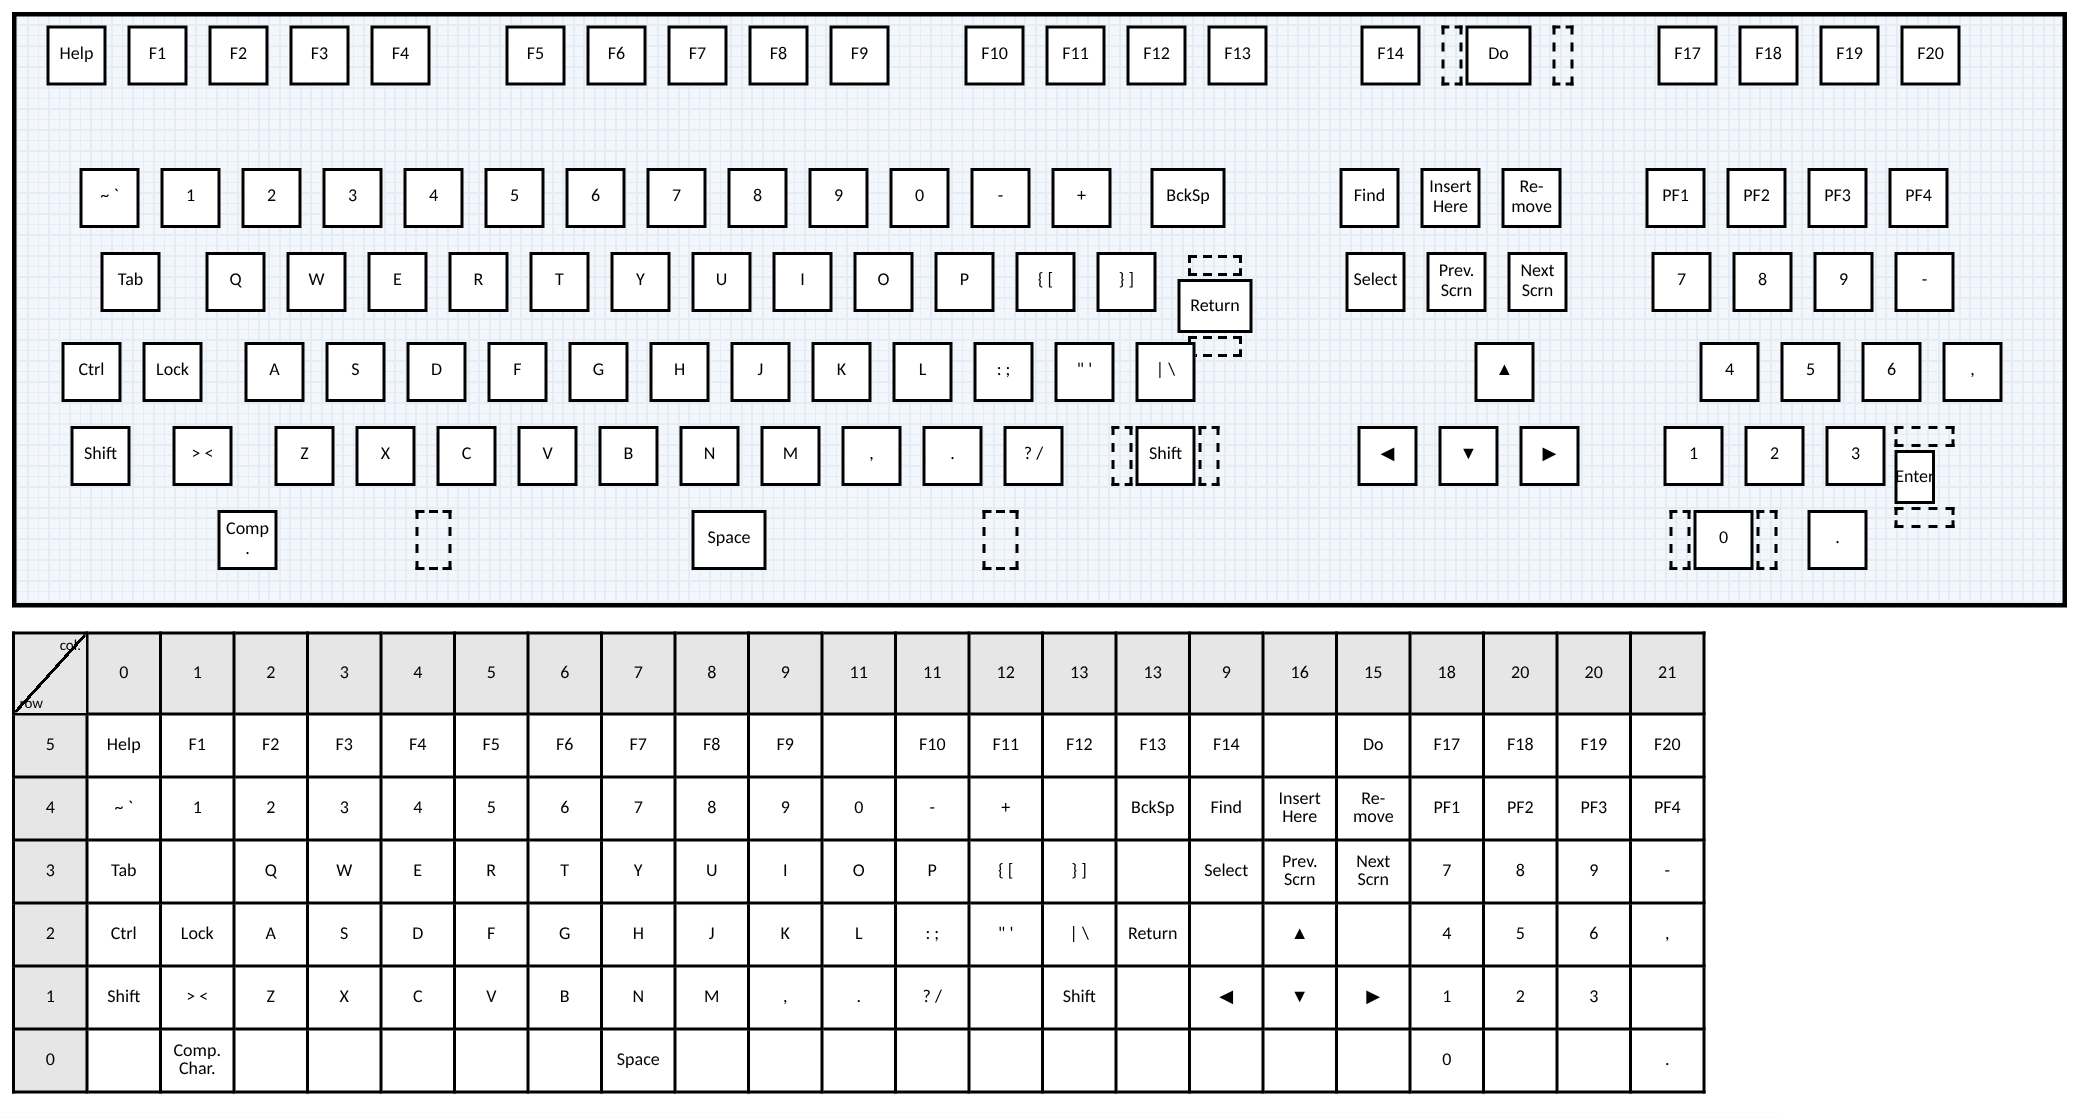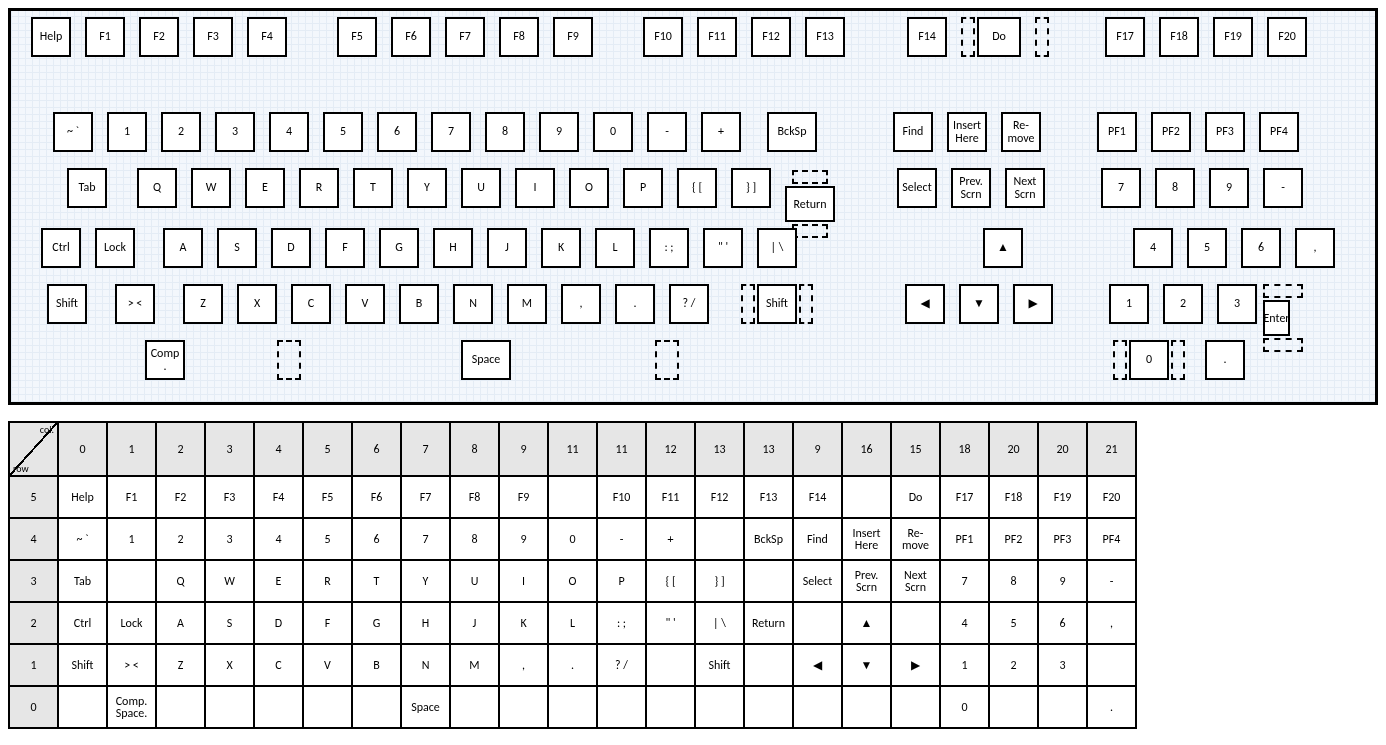--- a/index.html
+++ b/index.html
@@ -468,21 +468,21 @@
         <td>▶</td>
         <td>1</td>
         <td>2</td>
         <td>3</td>
         <td></td>
       </tr>
       <tr>
         <th>0</th>
         <td></td>
         <td>Comp.
-Space.</td>
+Char.</td>
         <td></td>
         <td></td>
         <td></td>
         <td></td>
         <td></td>
         <td>Space</td>
         <td></td>
         <td></td>
         <td></td>
         <td></td>

